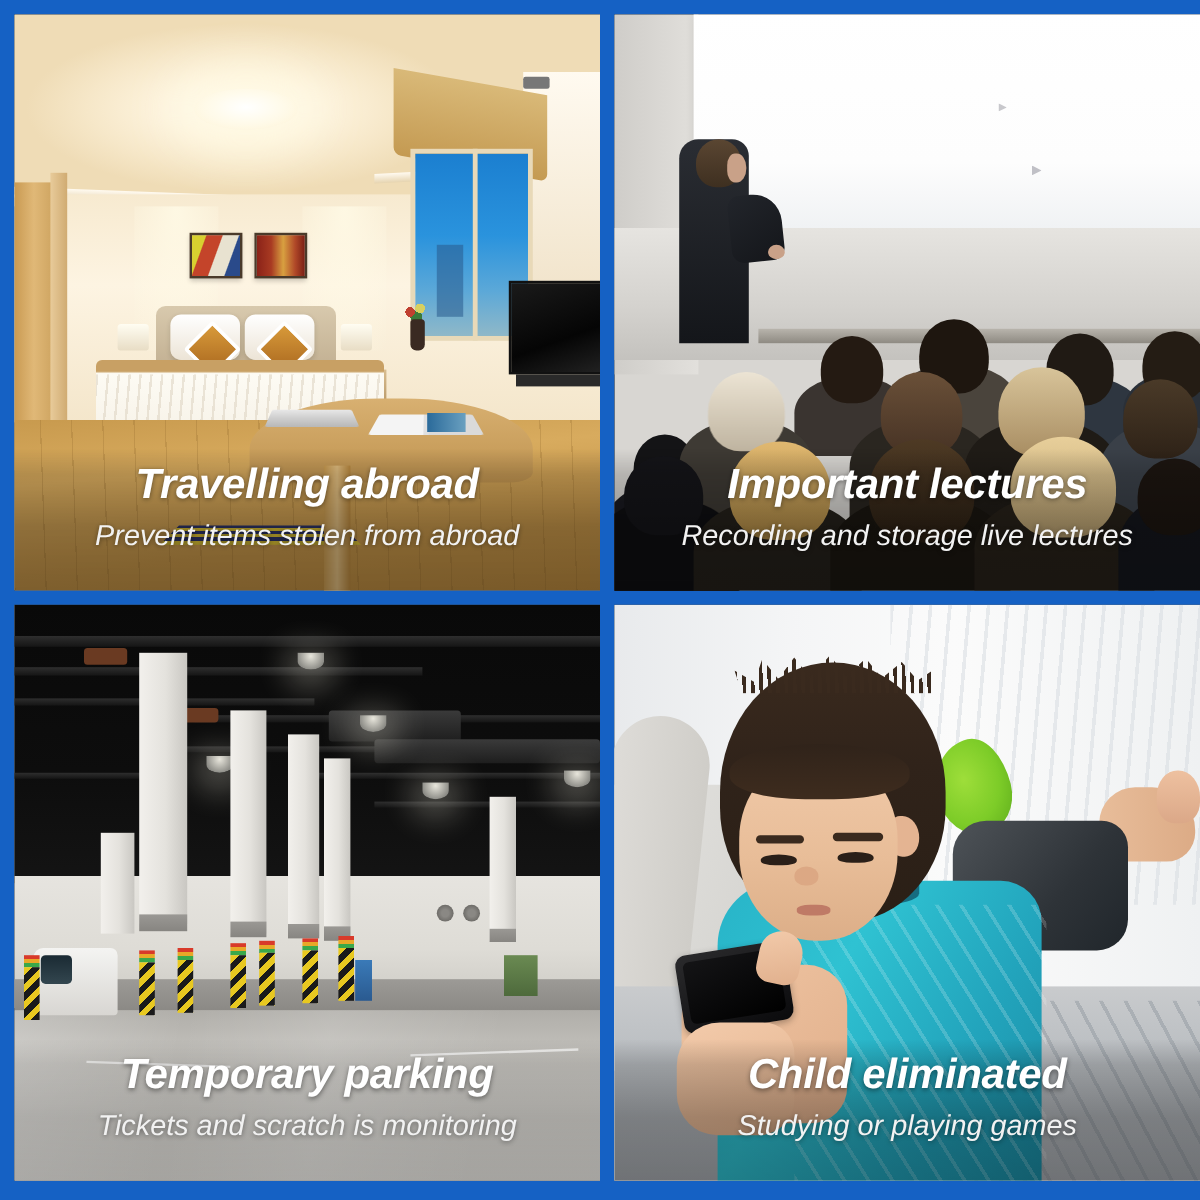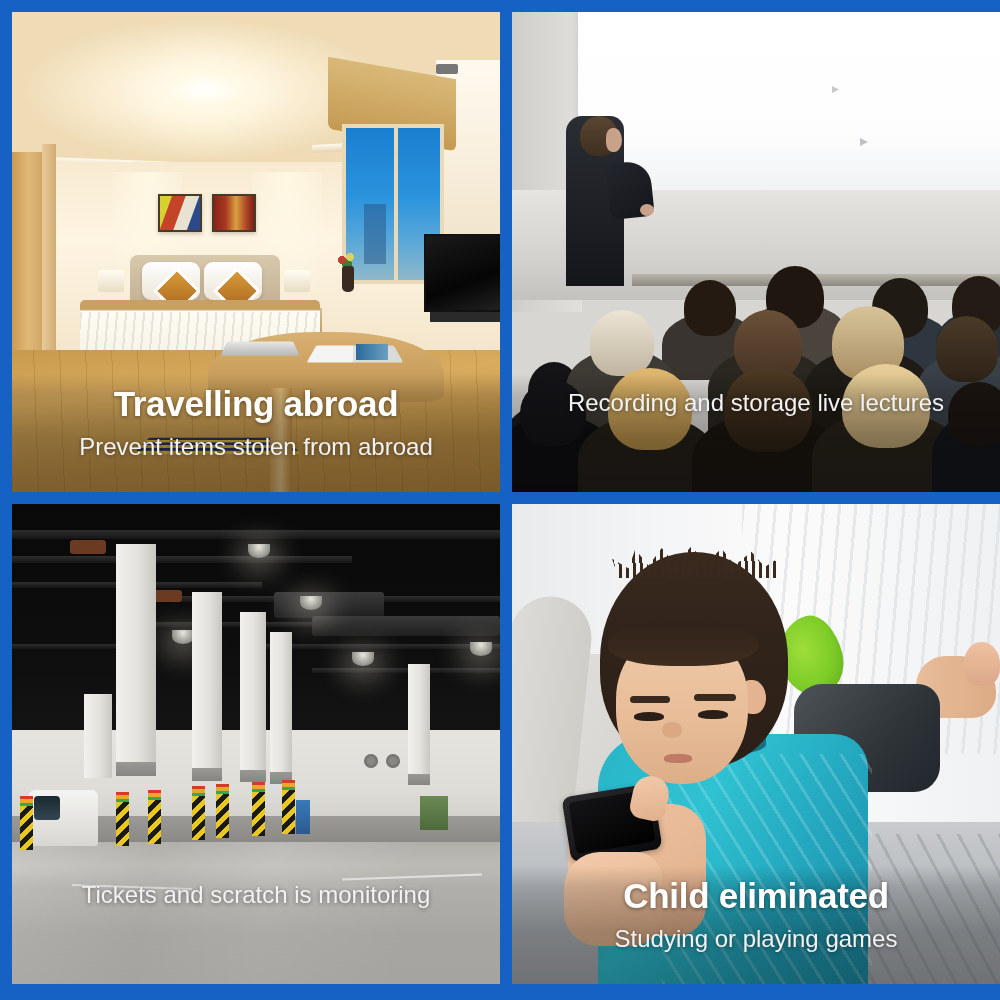--- a/index.html
+++ b/index.html
@@ -25,20 +25,21 @@
     grid-template-columns: 488px 488px;
     grid-template-rows: 480px 480px;
     gap: 12px;
     padding: 12px;
   }
 
   .panel {
     position: relative;
     overflow: hidden;
     background: #222;
+    font-style: italic;
   }
 
   .photo {
     position: absolute;
     inset: 0;
     overflow: hidden;
   }
 
   
   .caption {
@@ -641,20 +642,21 @@
 
           <div class="shoulder" style="left:300px;  bottom:-18px;width:150px;height:98px;  background:#272119;"></div>
           <div class="head" style="left:330px;  bottom:44px; width:88px; height:84px;  background:linear-gradient(to bottom,#e8cf9a,#b9a070);"></div>
 
           <div class="shoulder" style="left:420px;  bottom:-16px;width:110px;height:96px;  background:#14161c;"></div>
           <div class="head" style="left:436px;  bottom:46px; width:62px; height:64px;  background:#1c1510;"></div>
         </div>
       </div>
     </div>
     <div class="caption">
+      <div class="cap-title">Important lectures</div>
       <div class="cap-sub">Recording and storage live lectures</div>
     </div>
   </div>
 
   <div class="panel">
     <div class="photo">
       <div class="park">
         <div class="p-ceiling"></div>
 
         <div class="p-beam" style="left:0;   top:26px;  width:100%; height:9px;"></div>
@@ -720,20 +722,21 @@
         <div class="p-bollard" style="left:180px;top:292px;"></div>
         <div class="p-bollardcap" style="left:204px;top:280px;"></div>
         <div class="p-bollard" style="left:204px;top:290px;"></div>
         <div class="p-bollardcap" style="left:240px;top:278px;"></div>
         <div class="p-bollard" style="left:240px;top:288px;"></div>
         <div class="p-bollardcap" style="left:270px;top:276px;"></div>
         <div class="p-bollard" style="left:270px;top:286px;"></div>
       </div>
     </div>
     <div class="caption light">
+      <div class="cap-title">Temporary parking</div>
       <div class="cap-sub">Tickets and scratch is monitoring</div>
     </div>
   </div>
 
   <div class="panel">
     <div class="photo">
       <div class="child">
         <div class="c-bg"></div>
         <div class="c-curtain"></div>
         <div class="c-sofaback"></div>

